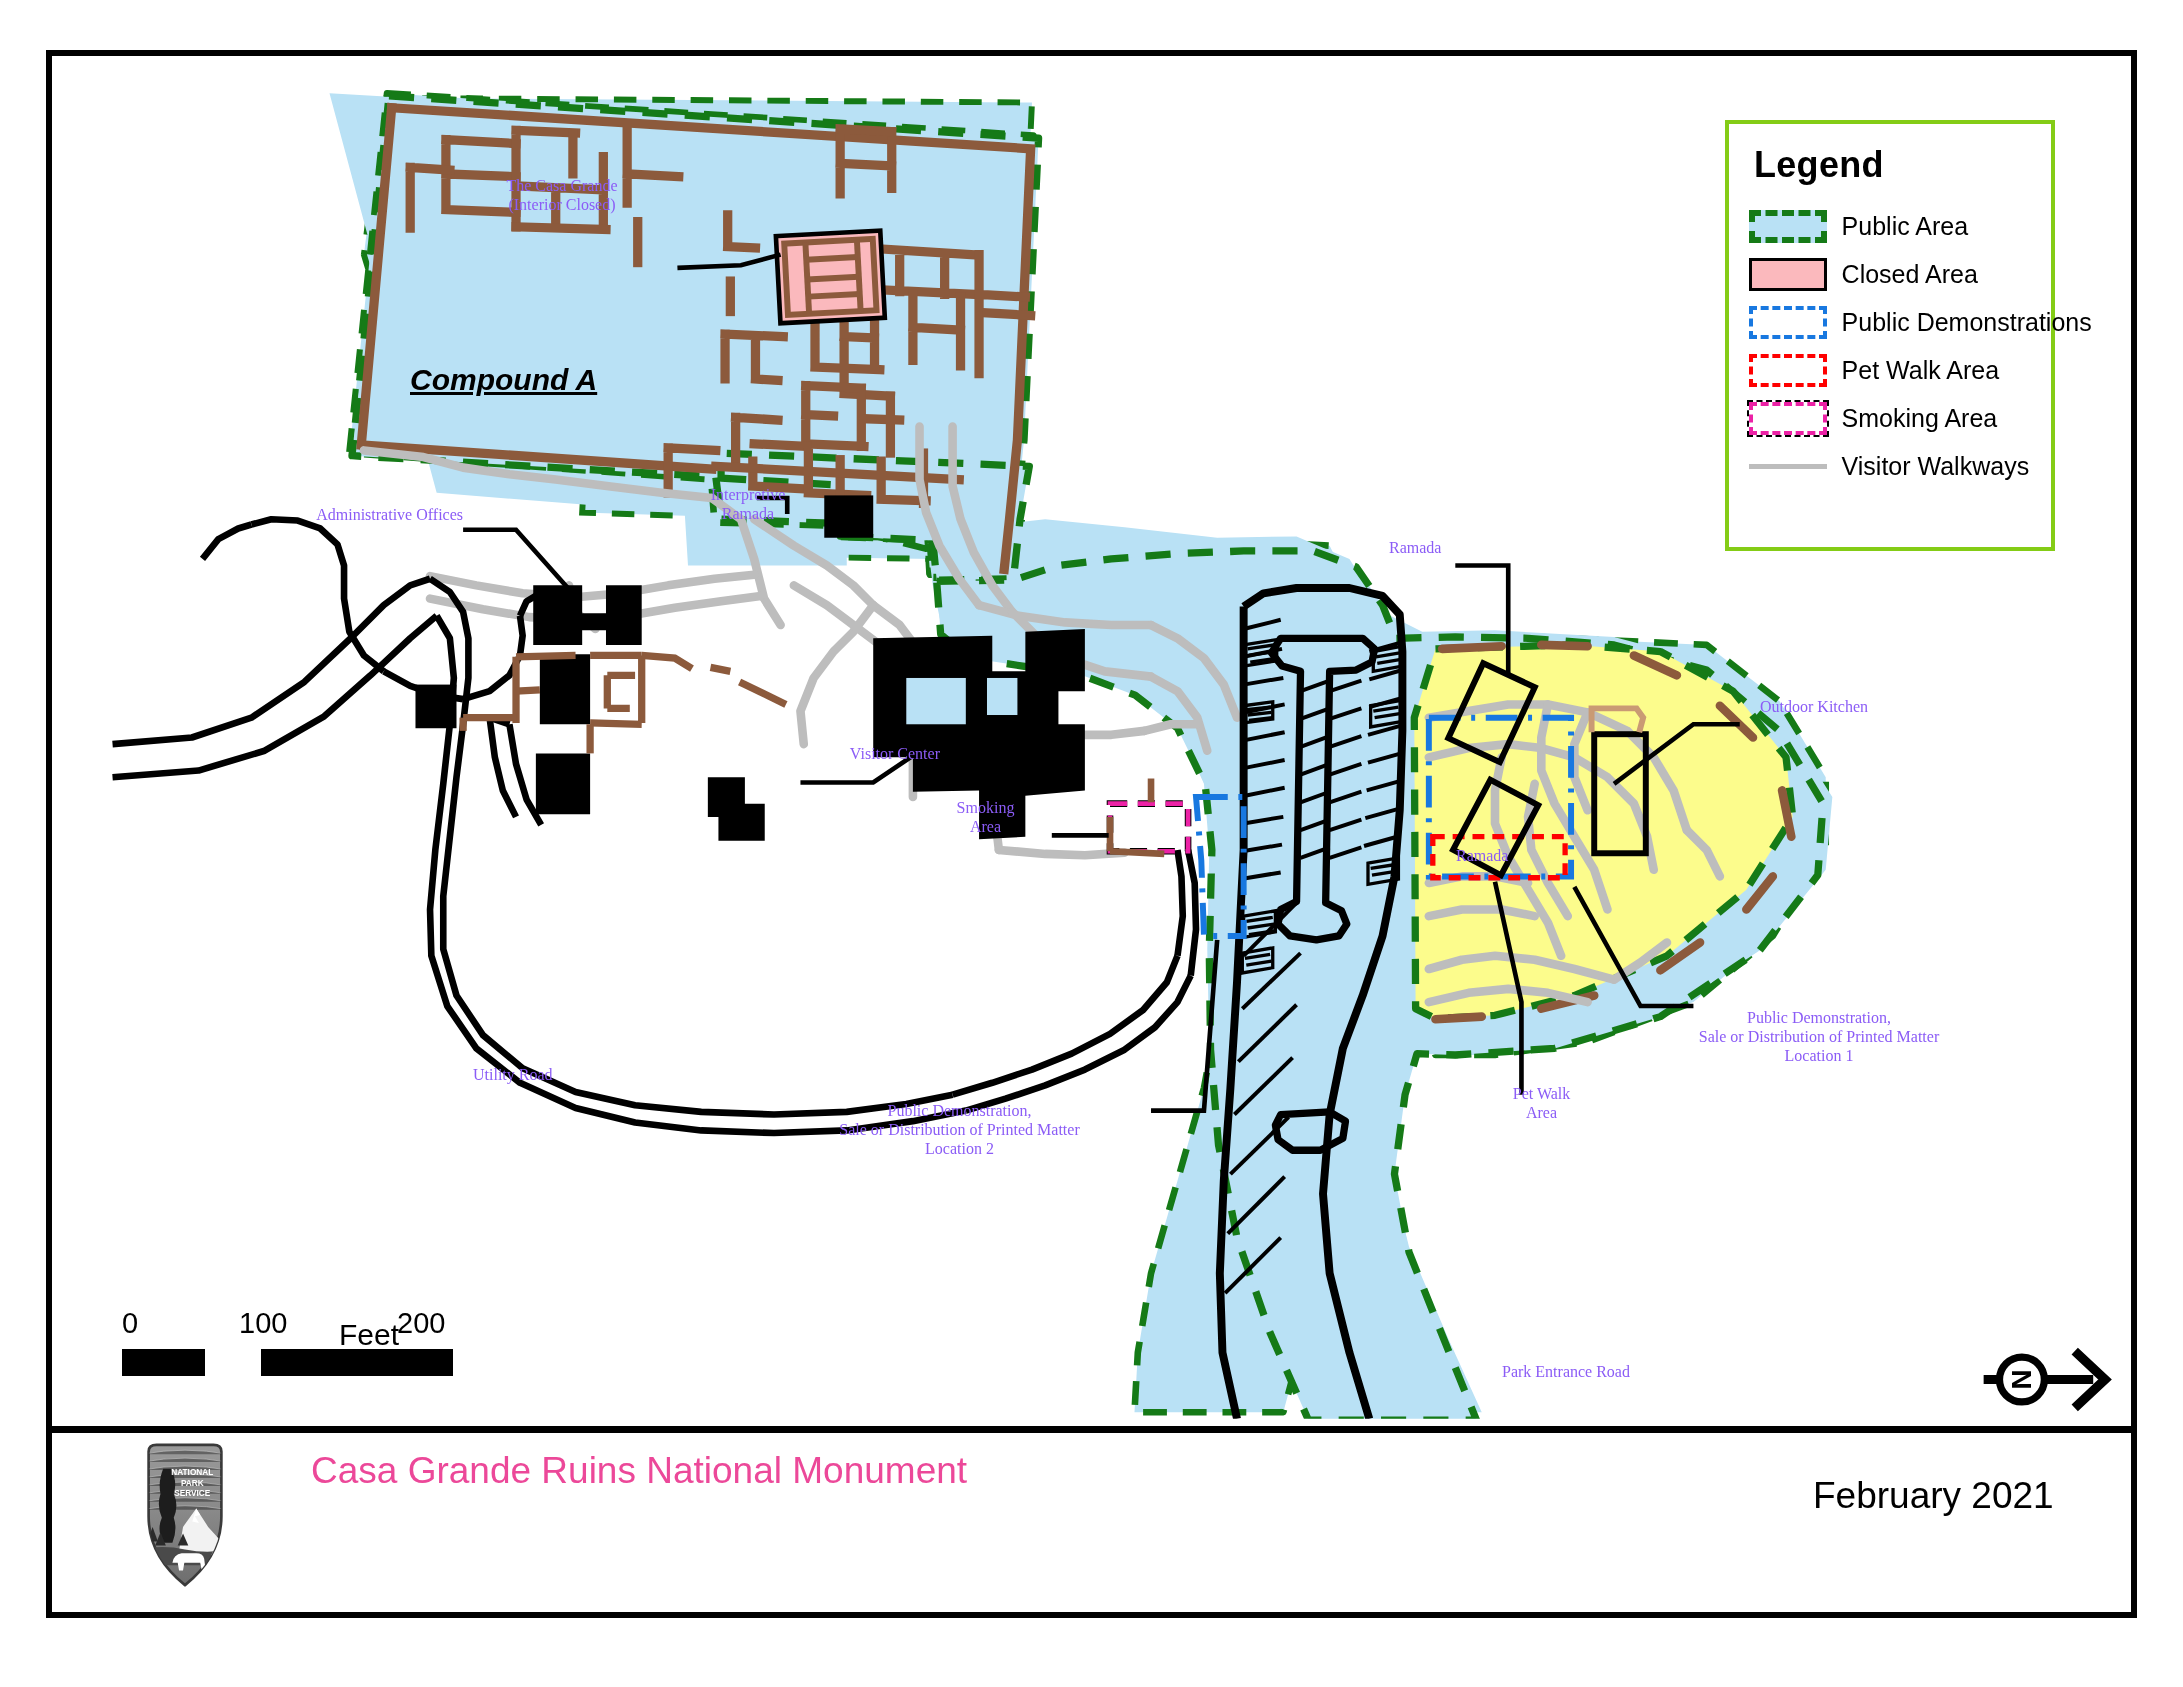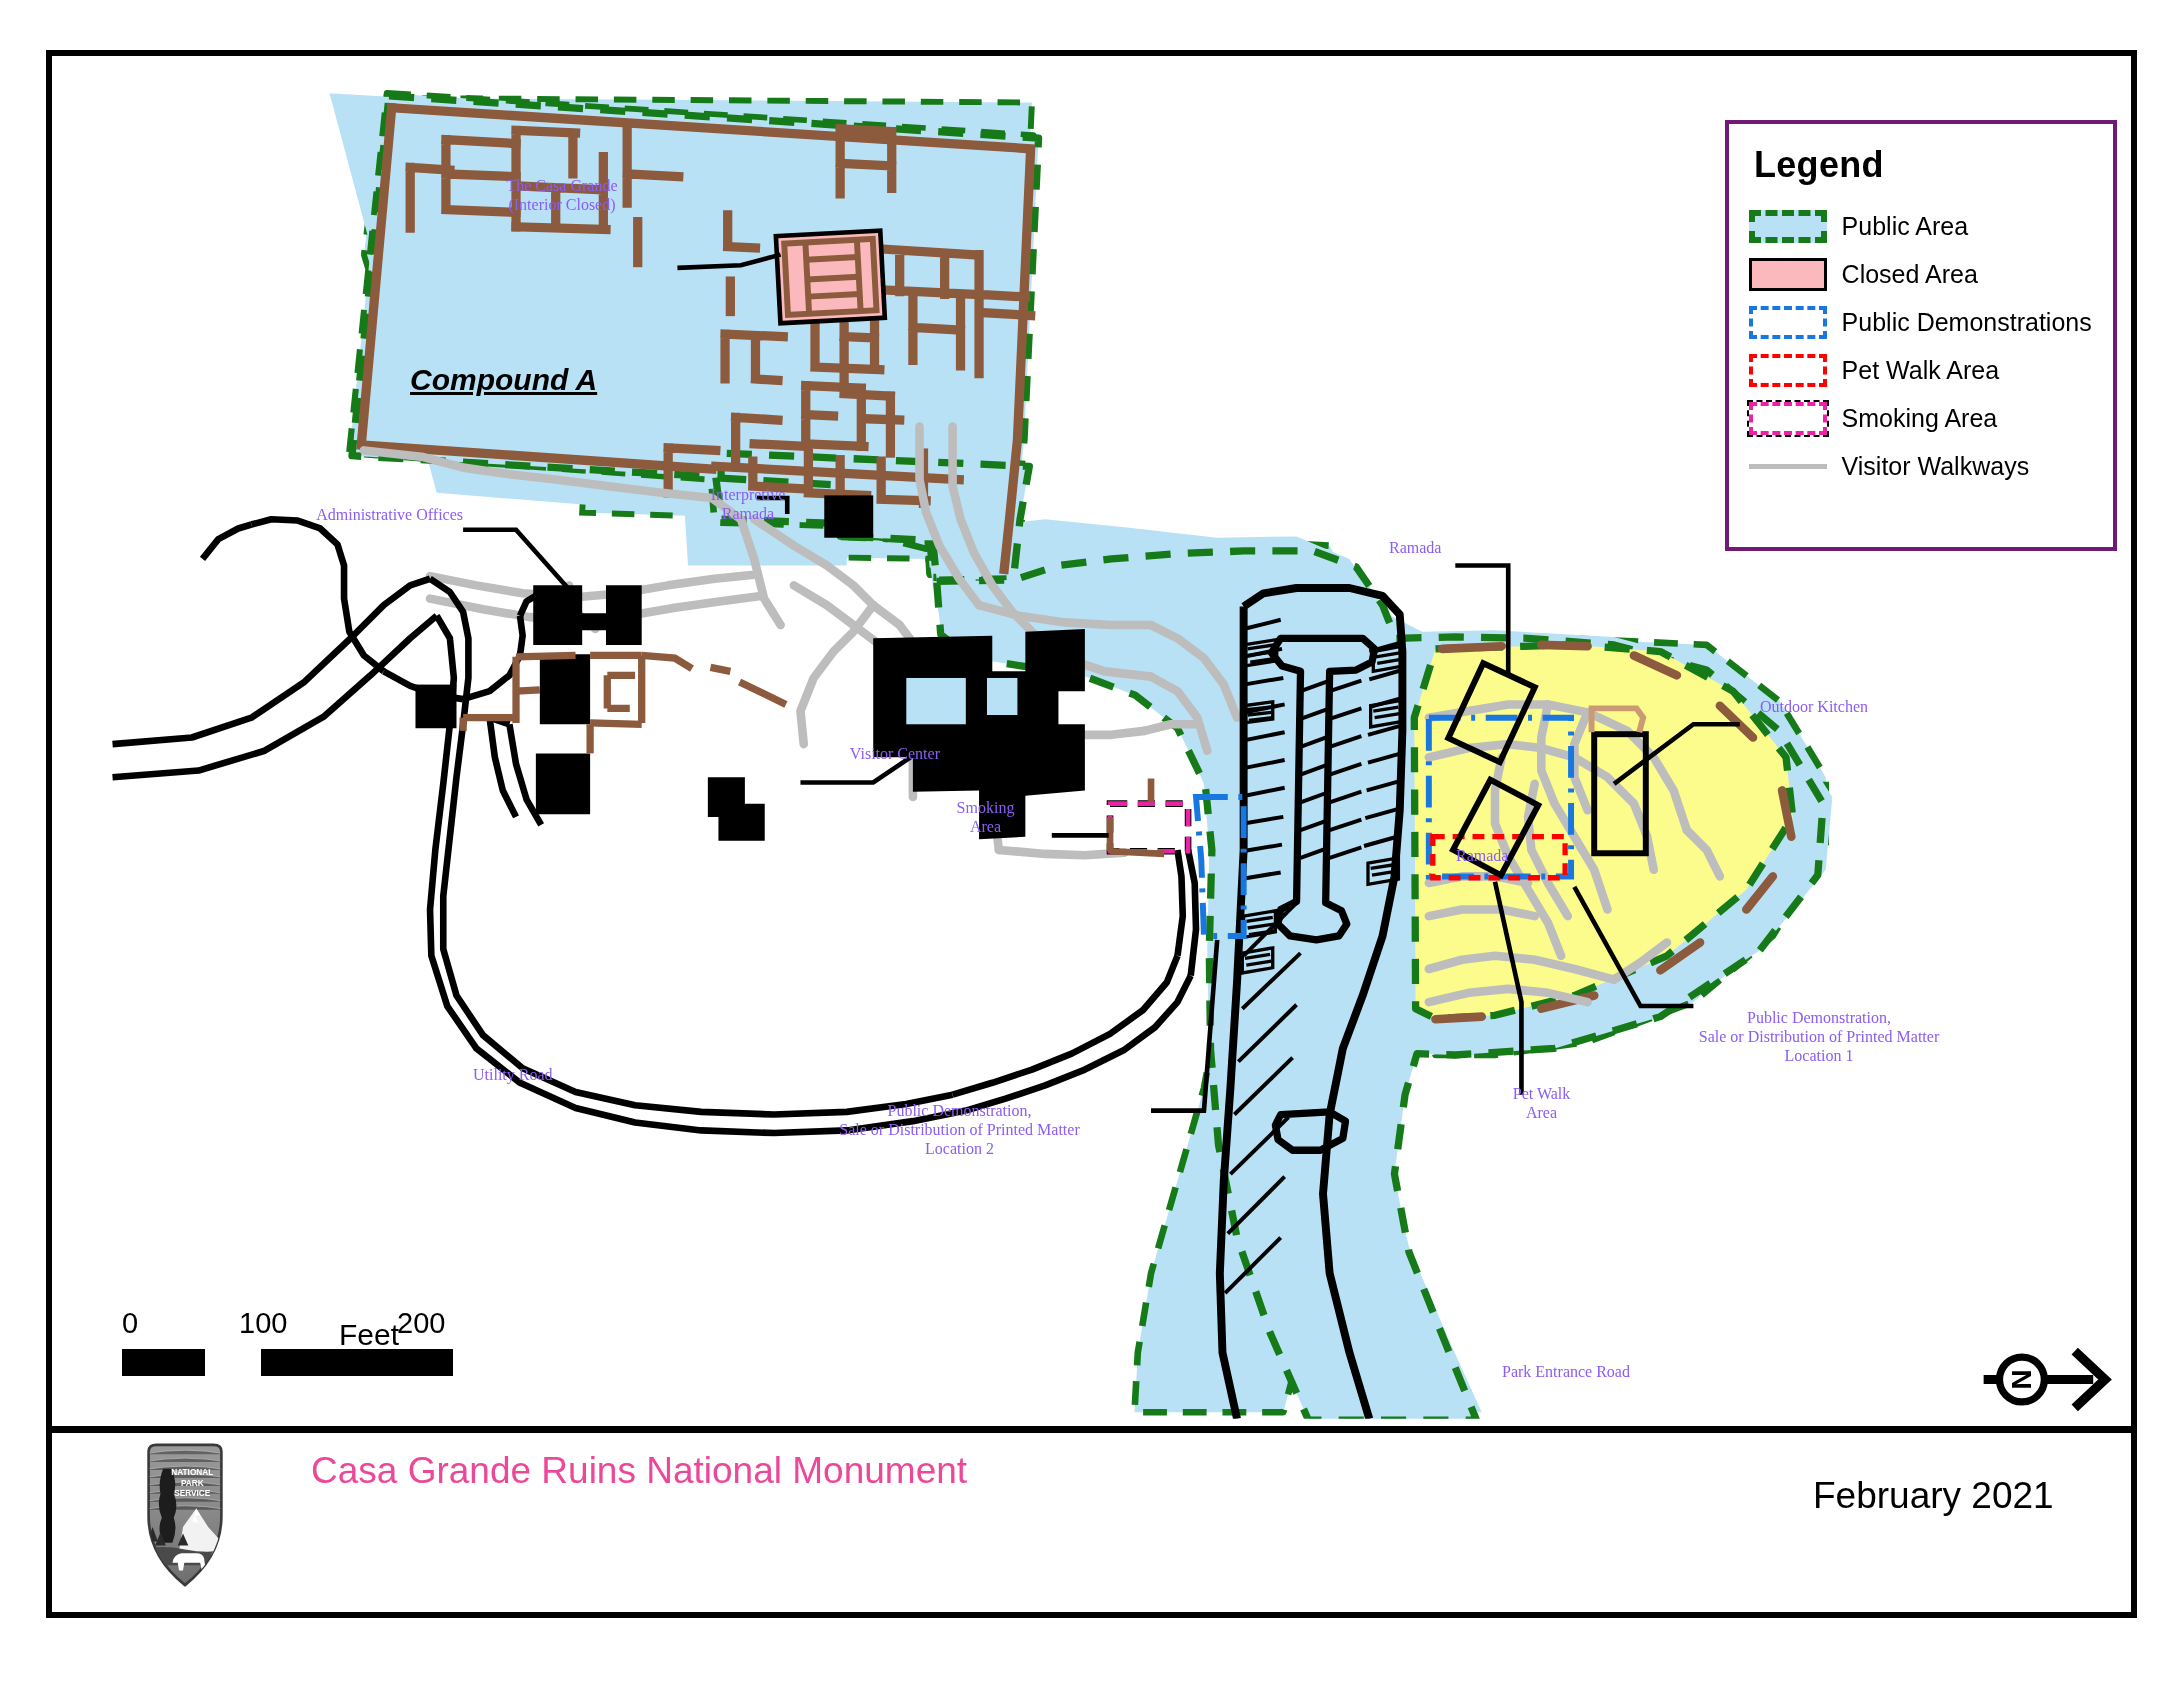--- a/index.html
+++ b/index.html
@@ -11,22 +11,22 @@
     position:absolute;left:46px;top:50px;width:2091px;height:1568px;
     border:6.6px solid #000;box-sizing:border-box;background:#fff;
   }
   .frame-divider{
     position:absolute;left:46px;top:1426px;width:2091px;height:6.6px;background:#000;
   }
   .mapsvg{position:absolute;left:53px;top:56px;width:2077px;height:1363px;}
 
   
   .legend{
-    position:absolute;left:1725px;top:120px;width:392px;height:431px;
-    border:4px solid #701a75;background:#fff;box-sizing:border-box;
+    position:absolute;left:1725px;top:120px;width:330px;height:431px;
+    border:4px solid #84cc16;background:#fff;box-sizing:border-box;
   }
   .legend-title{
     position:absolute;left:25px;top:20px;font-size:36px;font-weight:bold;color:#000;
     letter-spacing:0.3px;
   }
   .legend-rows{position:absolute;left:20px;top:78px;width:357px;}
   .lrow{display:flex;align-items:center;height:48px;}
   .lswatch{width:78px;height:33px;box-sizing:border-box;flex:0 0 78px;}
   .llabel{font-size:25px;color:#000;margin-left:14.6px;white-space:nowrap;}
 

